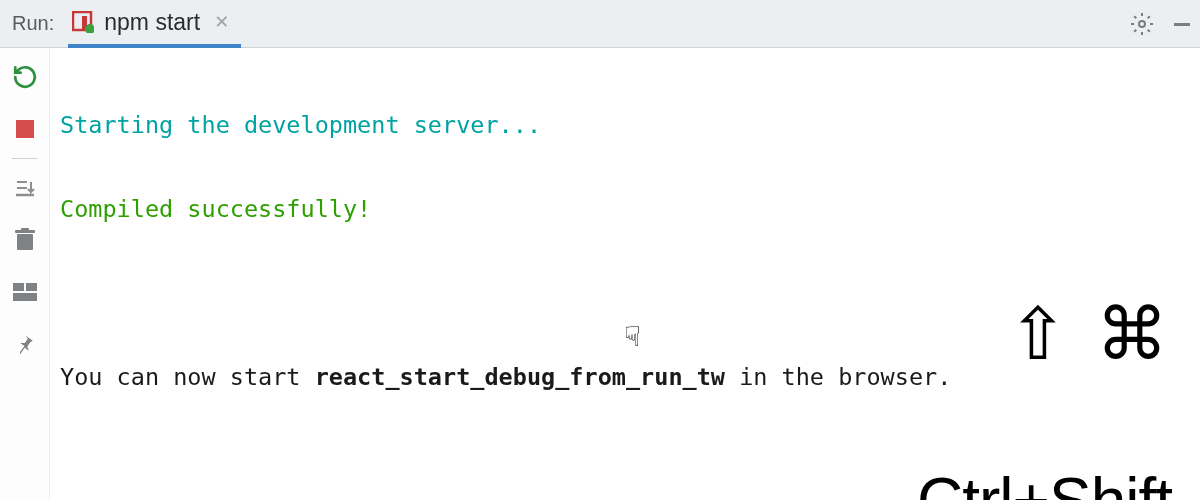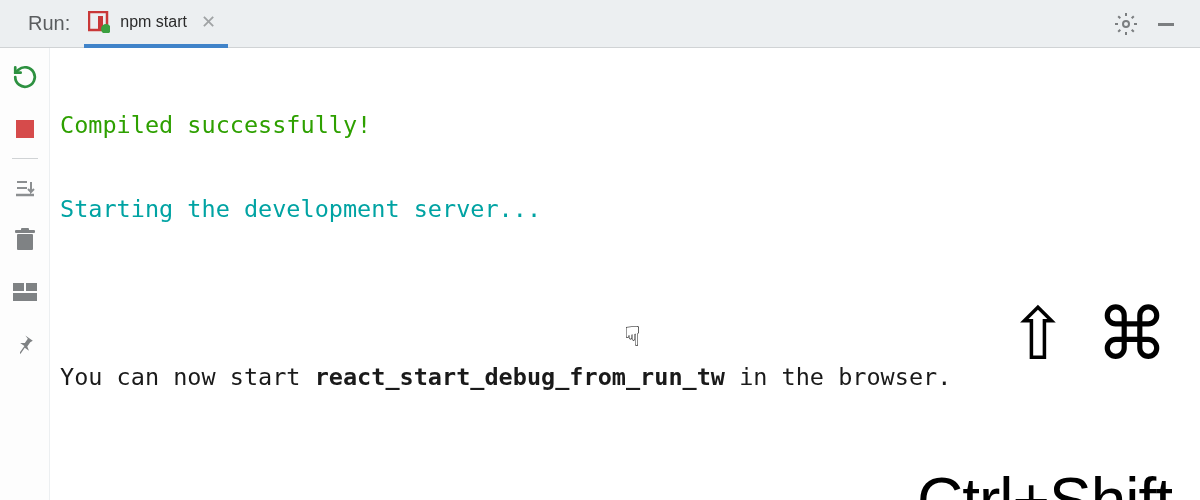--- a/index.html
+++ b/index.html
@@ -10,21 +10,21 @@
       height: 500px;
       overflow: hidden;
       font-size: 22px;
     }
     .header {
       height: 48px;
       background: #eceff1;
       border-bottom: 1px solid #d0d3d5;
       display: flex;
       align-items: center;
-      padding: 0 24px;
+      padding: 0 8px;
     }
     .run-label {
       color: #5a5d5f;
       font-size: 20px;
       margin-right: 14px;
       padding-left: 4px;
     }
     .tab {
       display: flex;
       align-items: center;
@@ -34,21 +34,21 @@
       margin-bottom: -1px;
     }
     .tab-icon {
       width: 22px;
       height: 22px;
       margin-right: 10px;
       position: relative;
     }
     .tab-label {
       color: #2b2b2b;
-      font-size: 16px;
+      font-size: 23px;
     }
     .tab-close {
       margin-left: 14px;
       color: #a0a3a5;
       font-size: 18px;
       cursor: pointer;
     }
     .spacer { flex: 1; }
     .header-actions {
       display: flex;
@@ -202,22 +202,22 @@
       </svg>
     </div>
     <div class="tool-btn">
       <svg width="22" height="22" viewBox="0 0 24 24" fill="#7f8284">
         <path d="M14 3l7 7-3 1-4 4 1 5-4-4-6 6 0-2 6-6-4-4 5 1 4-4z" transform="rotate(-10 12 12)"></path>
       </svg>
     </div>
   </div>
 
   <div class="console">
+<span class="console-line teal">Starting the development server...</span>
 <span class="console-line green">Compiled successfully!</span>
-<span class="console-line teal">Starting the development server...</span>
 <span class="console-line"> </span>
 <span class="console-line"><span>You can now start </span><span class="bold">react_start_debug_from_run_tw</span><span> in the browser.</span></span>
 <span class="console-line"> </span>
 
 
 
 
 
 
     <div class="overlay">

